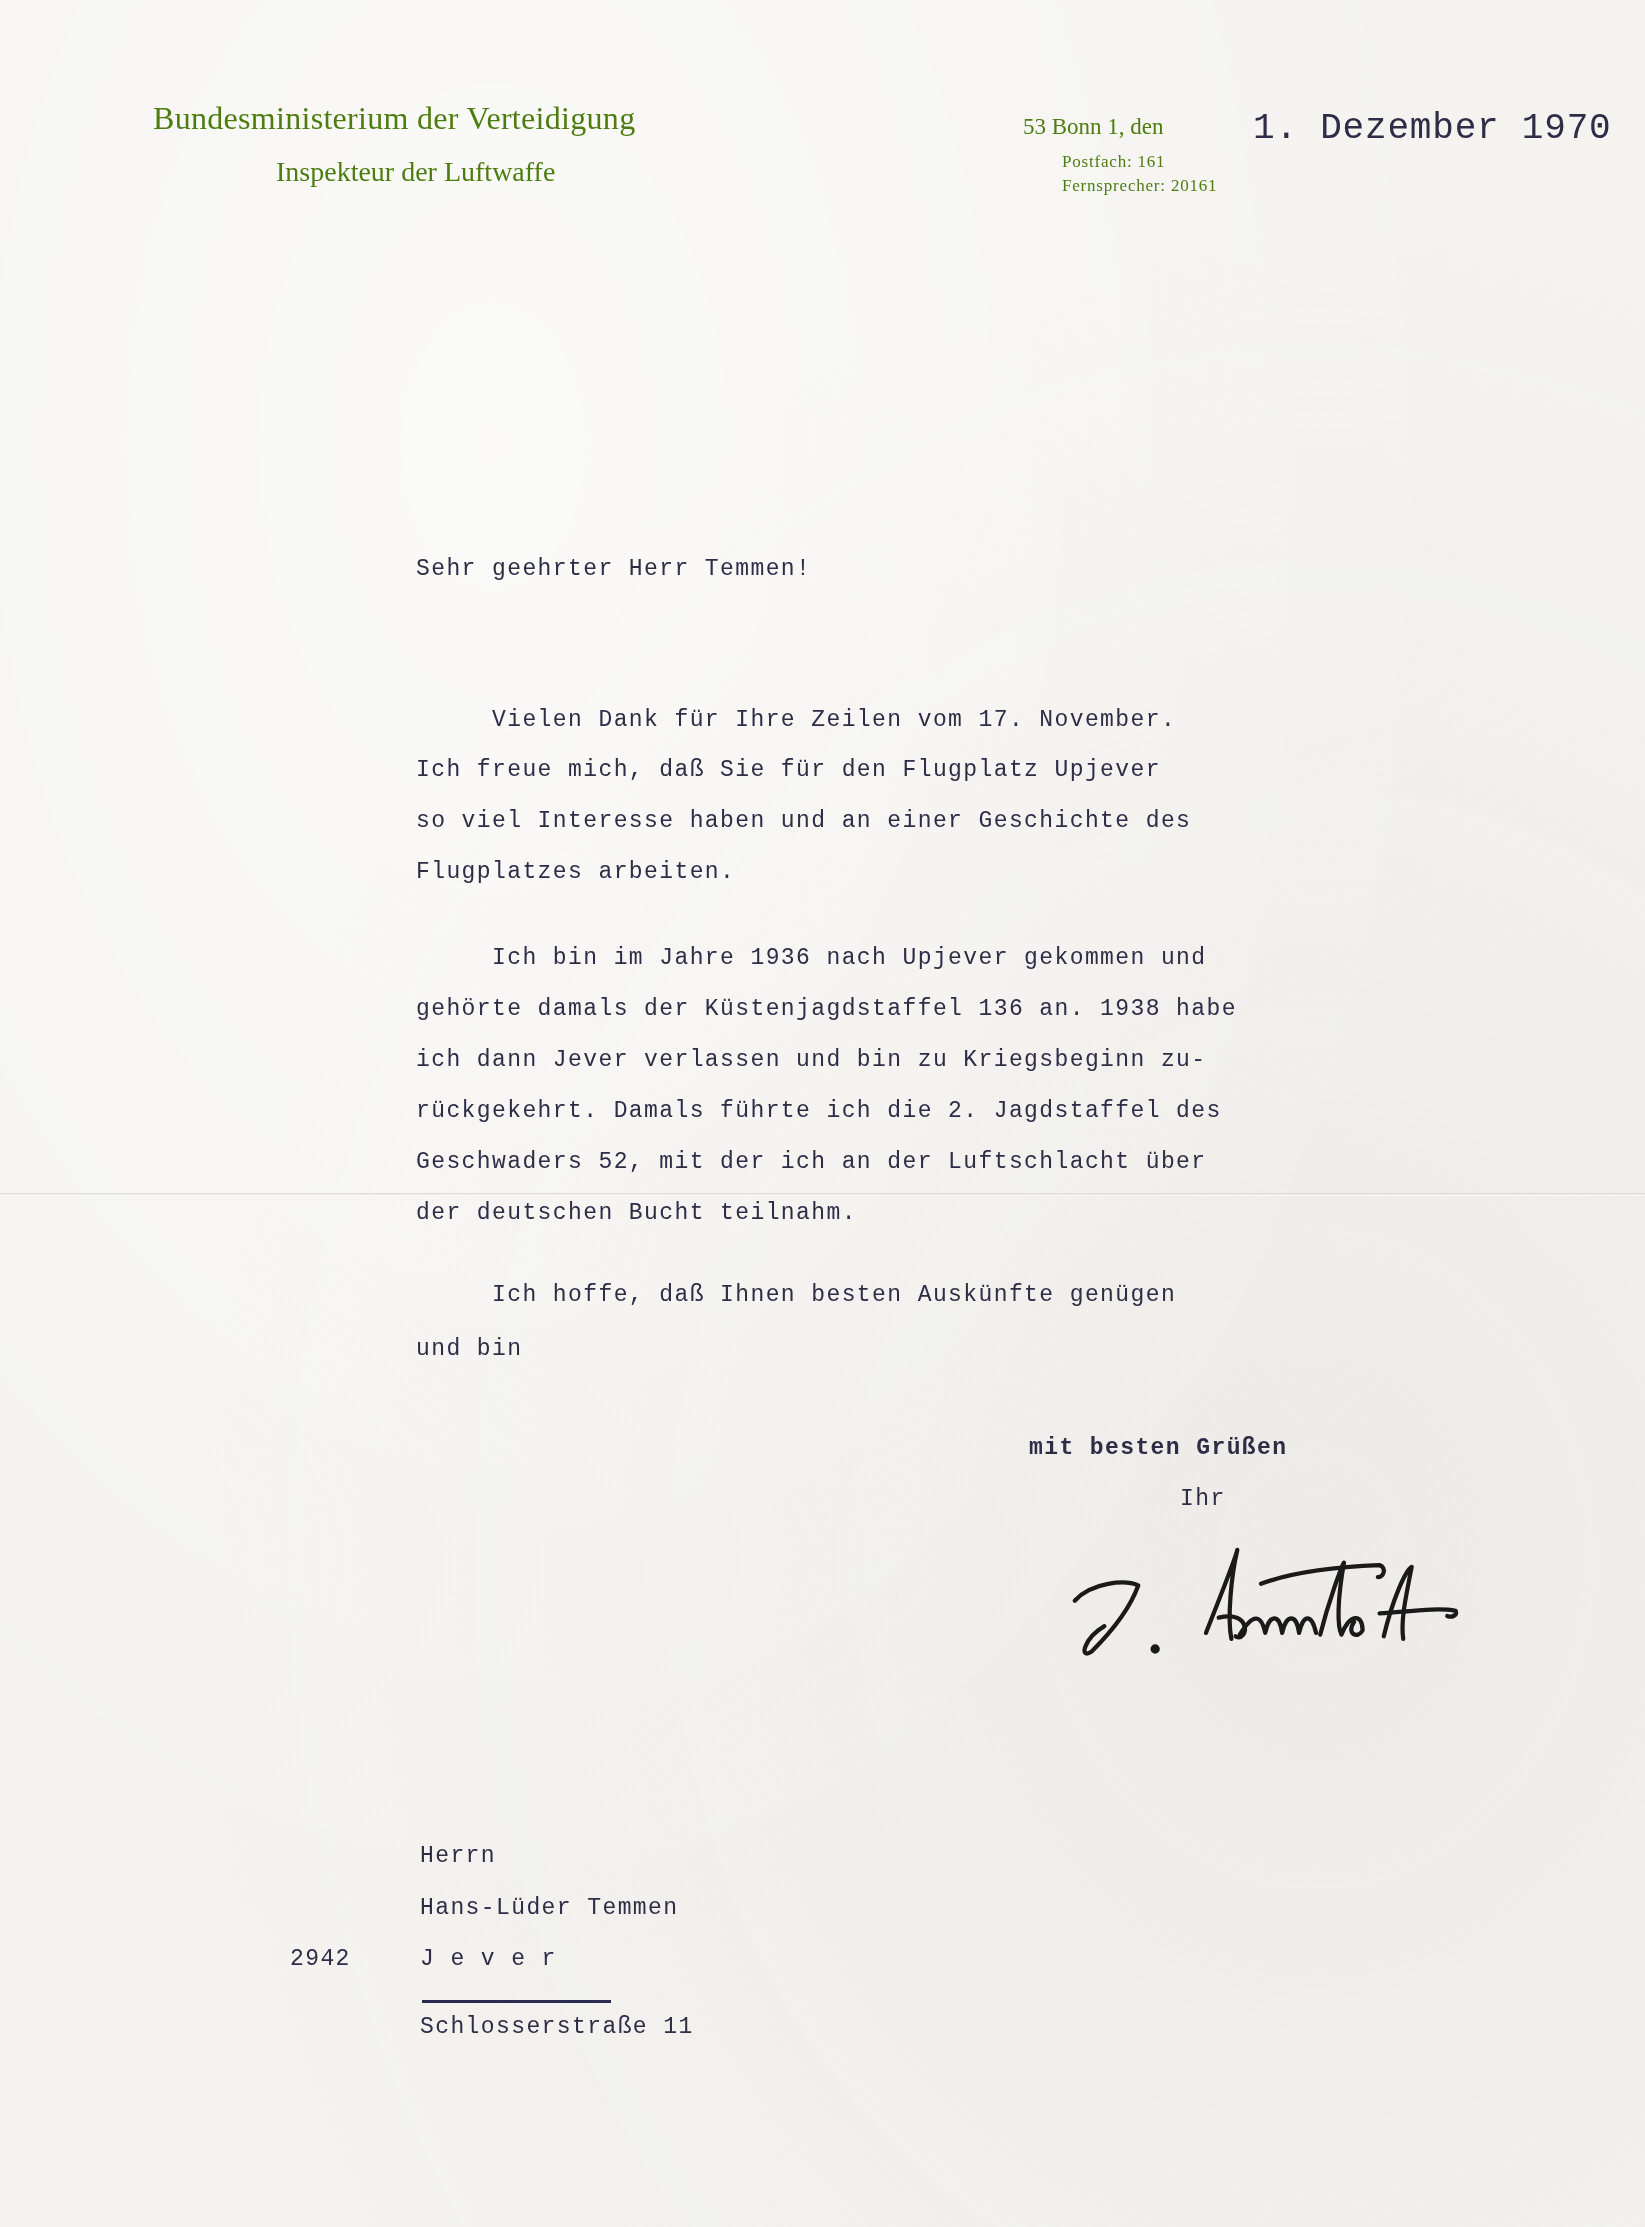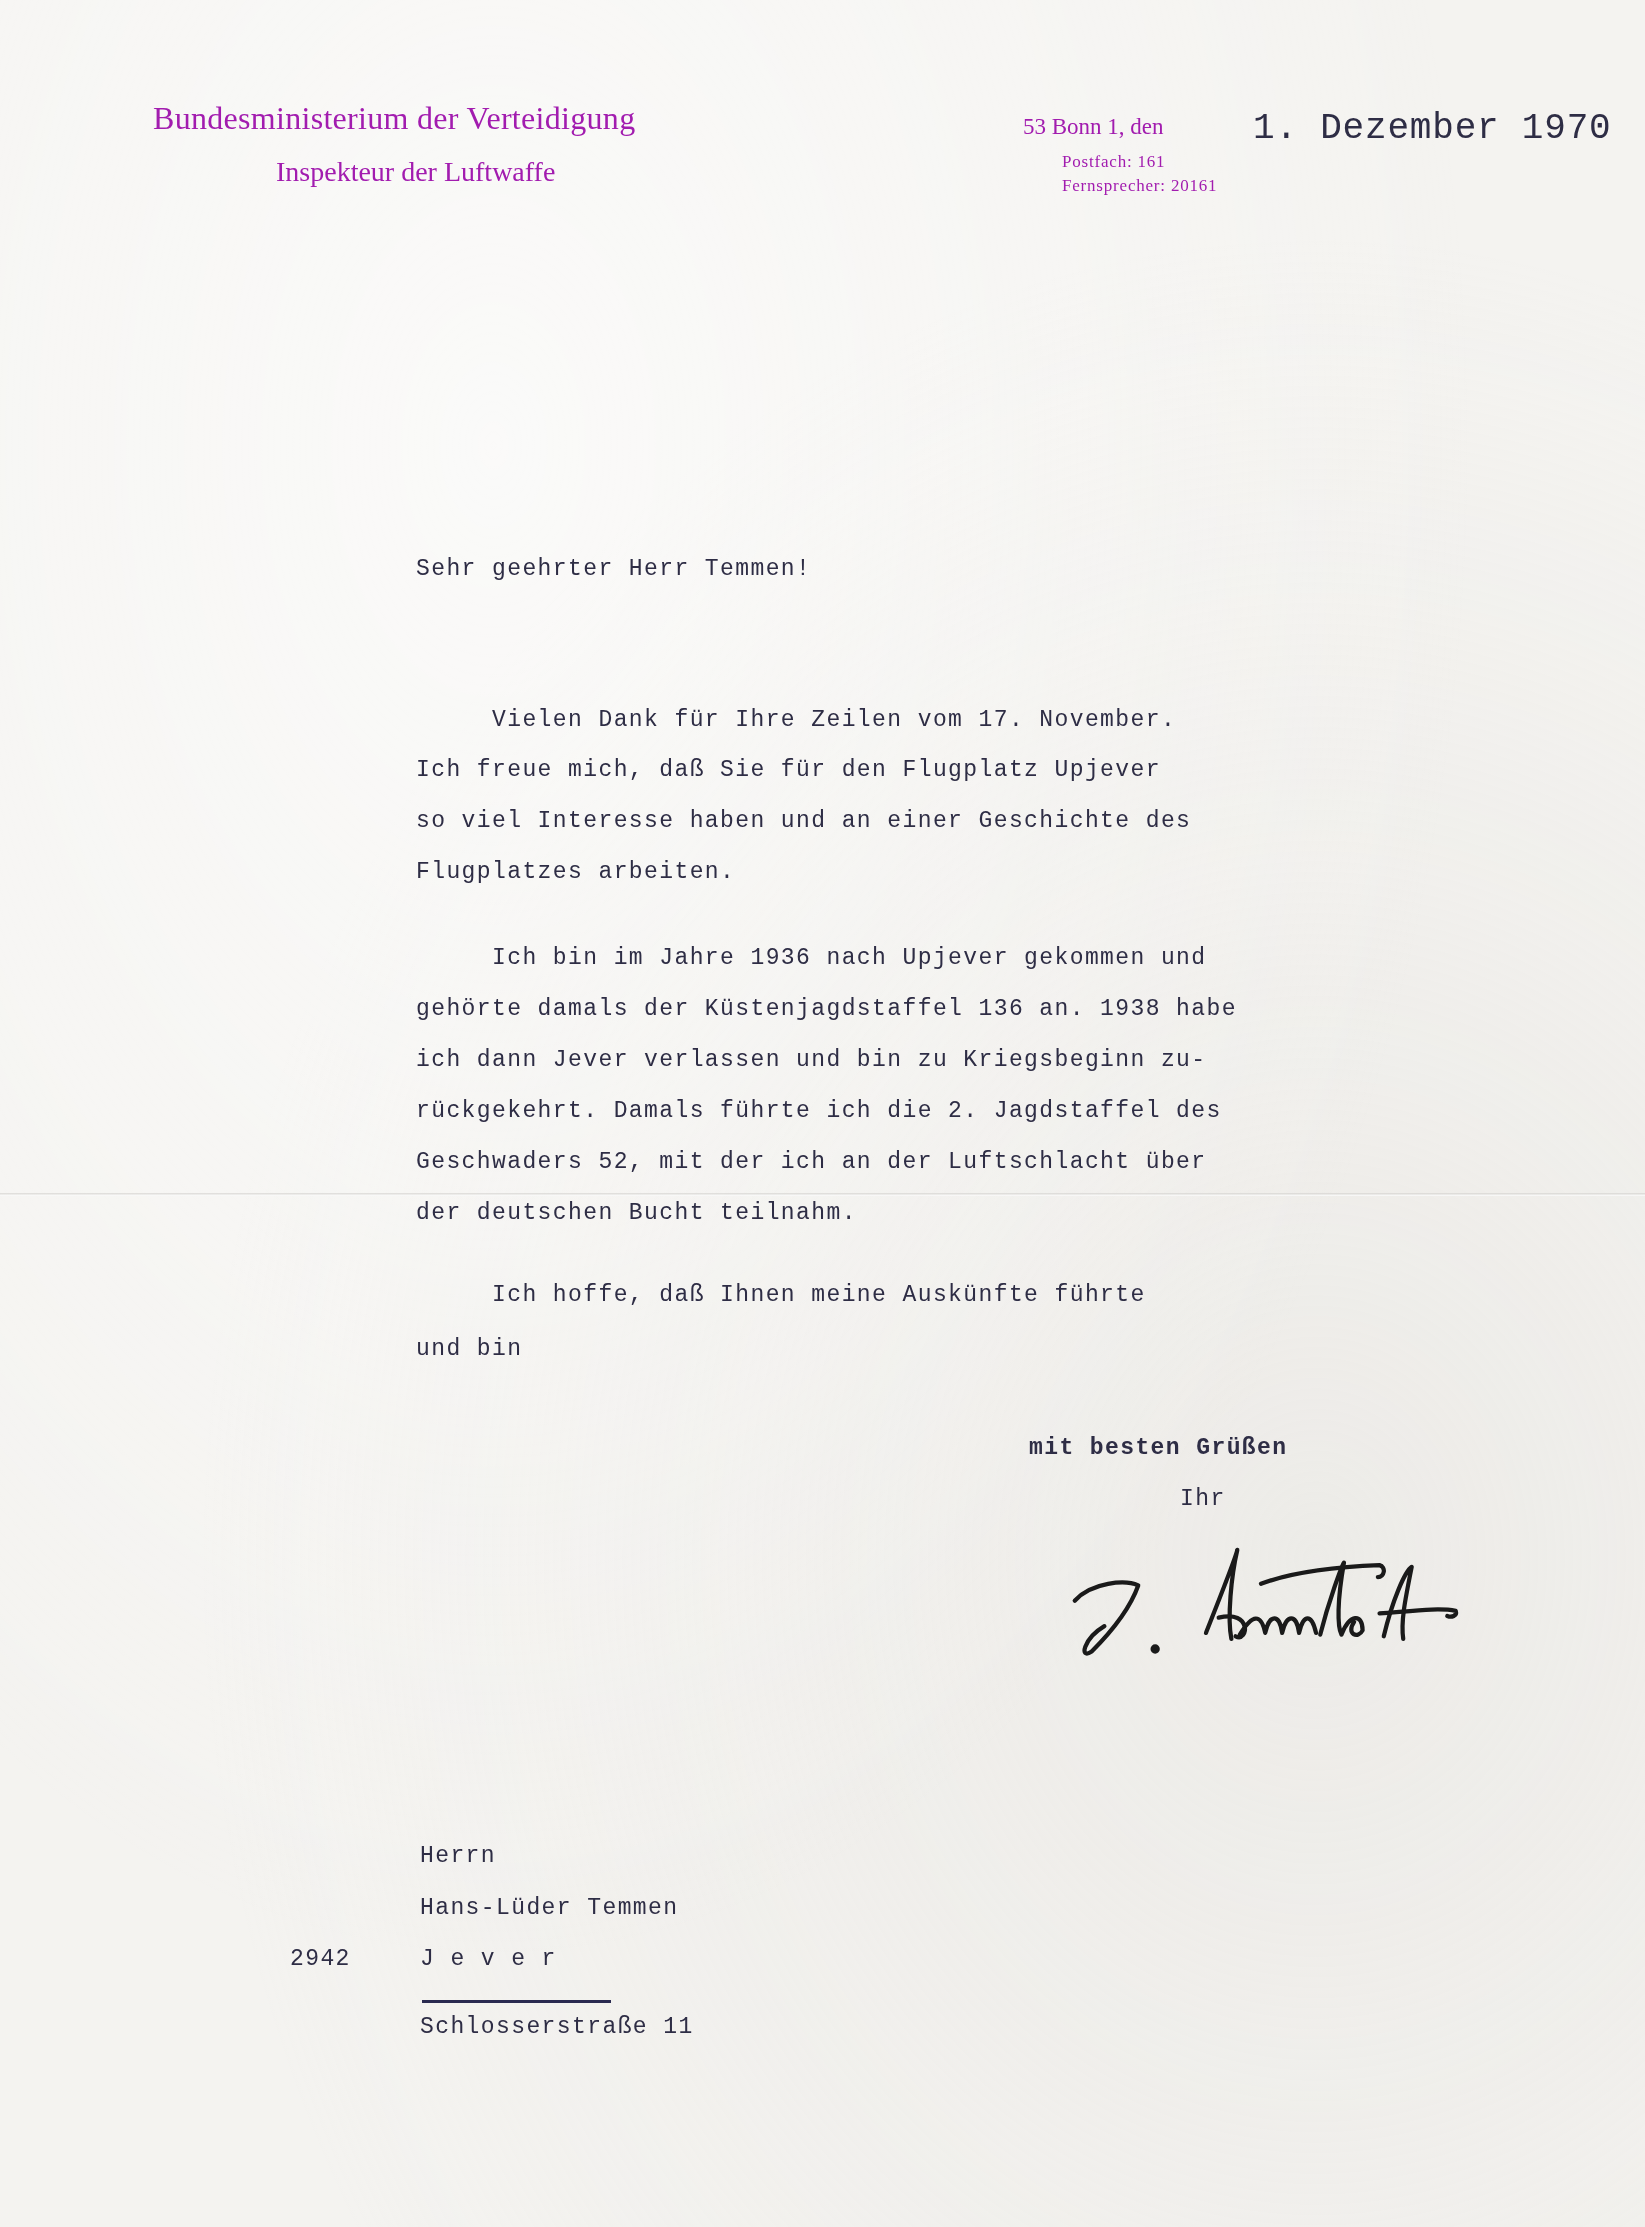--- a/index.html
+++ b/index.html
@@ -4,21 +4,21 @@
   <style>
     html, body { margin: 0; padding: 0; }
     body {
       width: 1646px; height: 2227px; position: relative; overflow: hidden;
       background: #f4f3f0;
       background-image:
         radial-gradient(ellipse at 30% 20%, rgba(255,255,255,0.6), rgba(255,255,255,0) 60%),
         radial-gradient(ellipse at 80% 70%, rgba(230,228,224,0.5), rgba(230,228,224,0) 60%);
     }
     .abs { position: absolute; white-space: pre; }
-    .serif { font-family: "Liberation Serif", "DejaVu Serif", serif; color: #a21caf; }
+    .serif { font-family: "Liberation Serif", "DejaVu Serif", serif; color: #4d7c0f; }
     .type { font-family: "Liberation Mono", "DejaVu Sans Mono", monospace; color: #2e2d45; font-size: 23px; letter-spacing: 1.4px; }
     .fold { position: absolute; left: 0; width: 1646px; height: 2.5px; top: 1193px;
       background: linear-gradient(to bottom, rgba(200,198,194,0.6), rgba(255,255,255,0.9)); }
     .line { position: absolute; left: 416px; white-space: pre; }
     .underline { position: absolute; height: 3.4px; background: #2a2a50; }
     .signature { position: absolute; left: 1057px; top: 1533px; width: 408px; height: 127px; }
   </style>
 </head>
 <body>
 
@@ -44,21 +44,21 @@
 <div>
   <div class="line type" style="top:945px;">     Ich bin im Jahre 1936 nach Upjever gekommen und</div>
   <div class="line type" style="top:996px;">gehörte damals der Küstenjagdstaffel 136 an. 1938 habe</div>
   <div class="line type" style="top:1047px;">ich dann Jever verlassen und bin zu Kriegsbeginn zu-</div>
   <div class="line type" style="top:1098px;">rückgekehrt. Damals führte ich die 2. Jagdstaffel des</div>
   <div class="line type" style="top:1149px;">Geschwaders 52, mit der ich an der Luftschlacht über</div>
   <div class="line type" style="top:1200px;">der deutschen Bucht teilnahm.</div>
 </div>
 
 <div>
-  <div class="line type" style="top:1282px;">     Ich hoffe, daß Ihnen meine Auskünfte führte</div>
+  <div class="line type" style="top:1282px;">     Ich hoffe, daß Ihnen besten Auskünfte genügen</div>
   <div class="line type" style="top:1336px;">und bin</div>
 </div>
 
 <div class="abs type" style="left:1029px; top:1435px;font-weight:bold;">mit besten Grüßen</div>
 <div class="abs type" style="left:1180px; top:1486px;">Ihr</div>
 
 <svg class="signature" viewBox="0 0 480 150">
   <g fill="none" stroke="#1a1a1a" stroke-width="5" stroke-linecap="round" stroke-linejoin="round">
 
     <path d="M20 80 C 40 58, 80 55, 95 62 C 85 90, 60 120, 40 140 C 25 150, 30 125, 55 110"></path>

